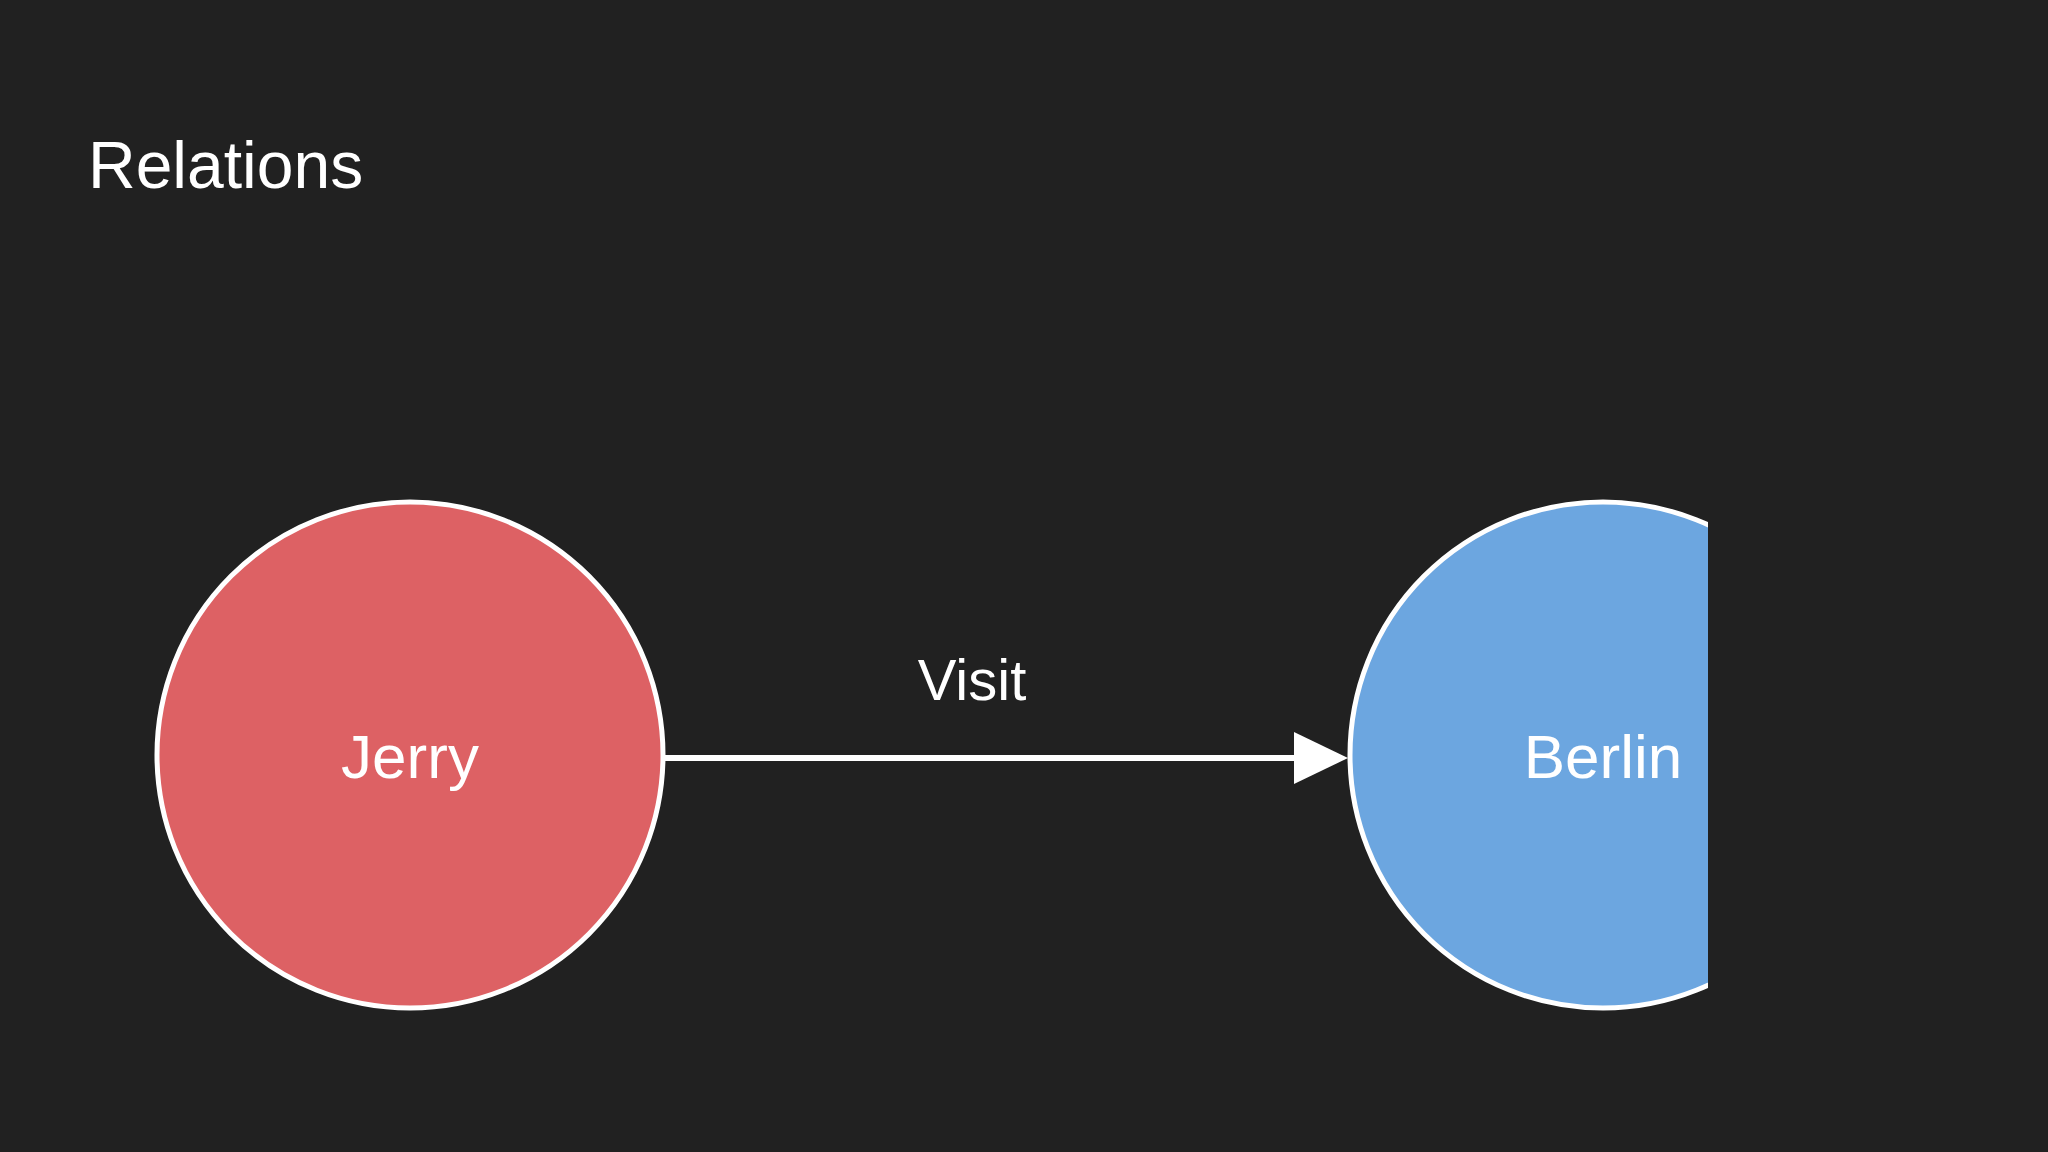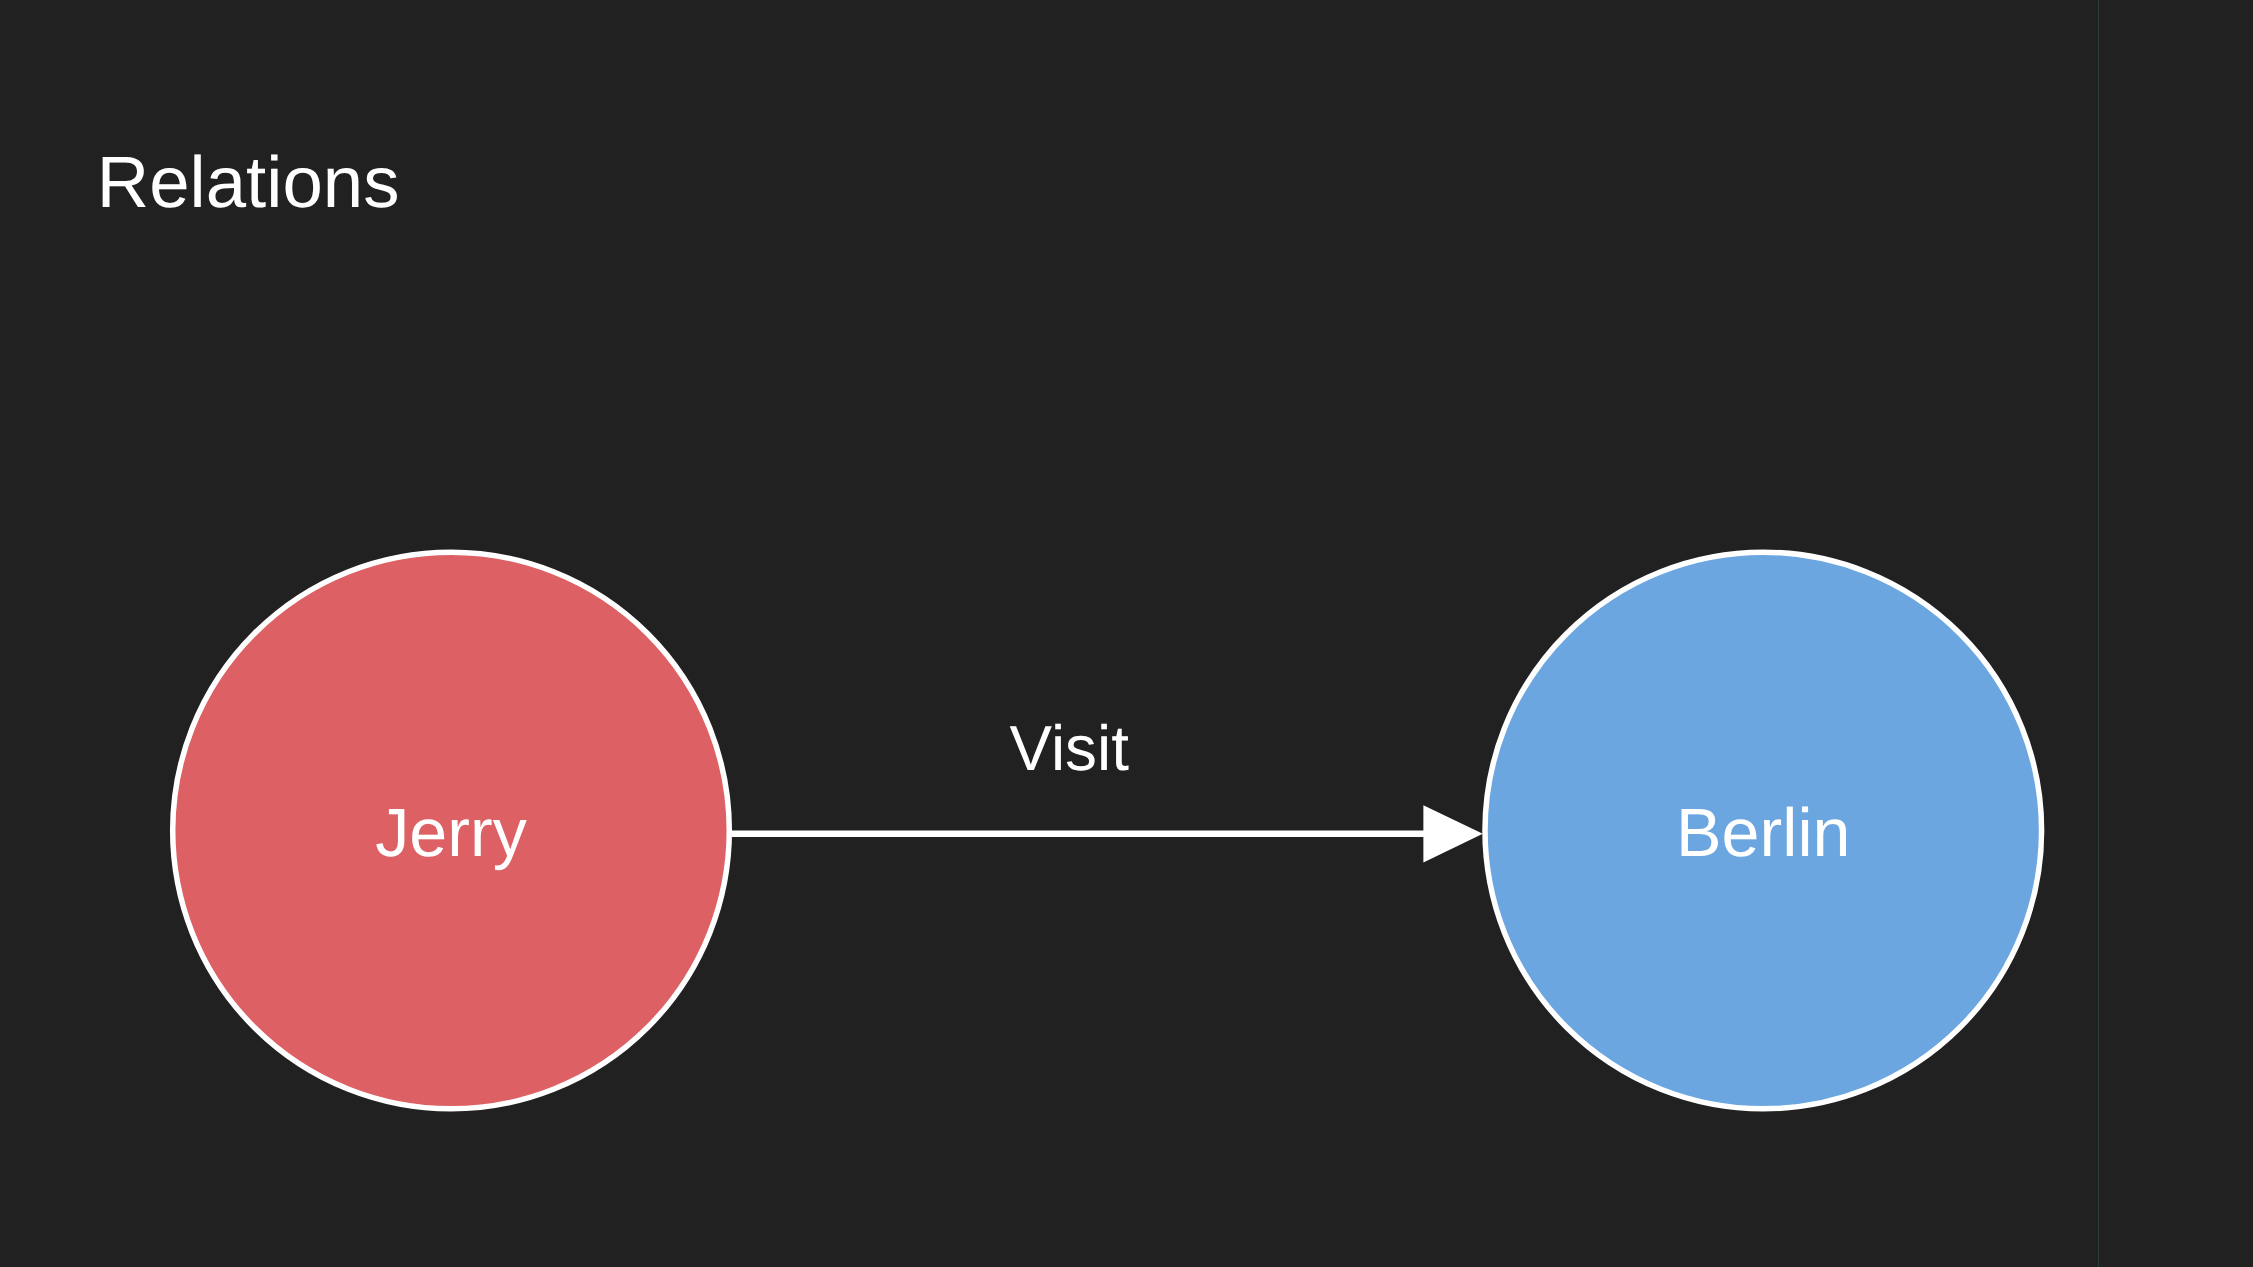--- a/index.html
+++ b/index.html
@@ -6,23 +6,23 @@
   html, body {
     margin: 0;
     padding: 0;
     background: #212121;
   }
   body {
     font-family: "Liberation Sans", sans-serif;
   }
   #canvas {
     position: relative;
-    width: 1908px;
+    width: 1708px;
     height: 1152px;
-    background: #5eead4;
+    background: #fef9c3;
     overflow: hidden;
   }
   #graph-svg {
     position: absolute;
     top: 0;
     left: 0;
     width: 2048px;
     height: 1152px;
     display: block;
   }

